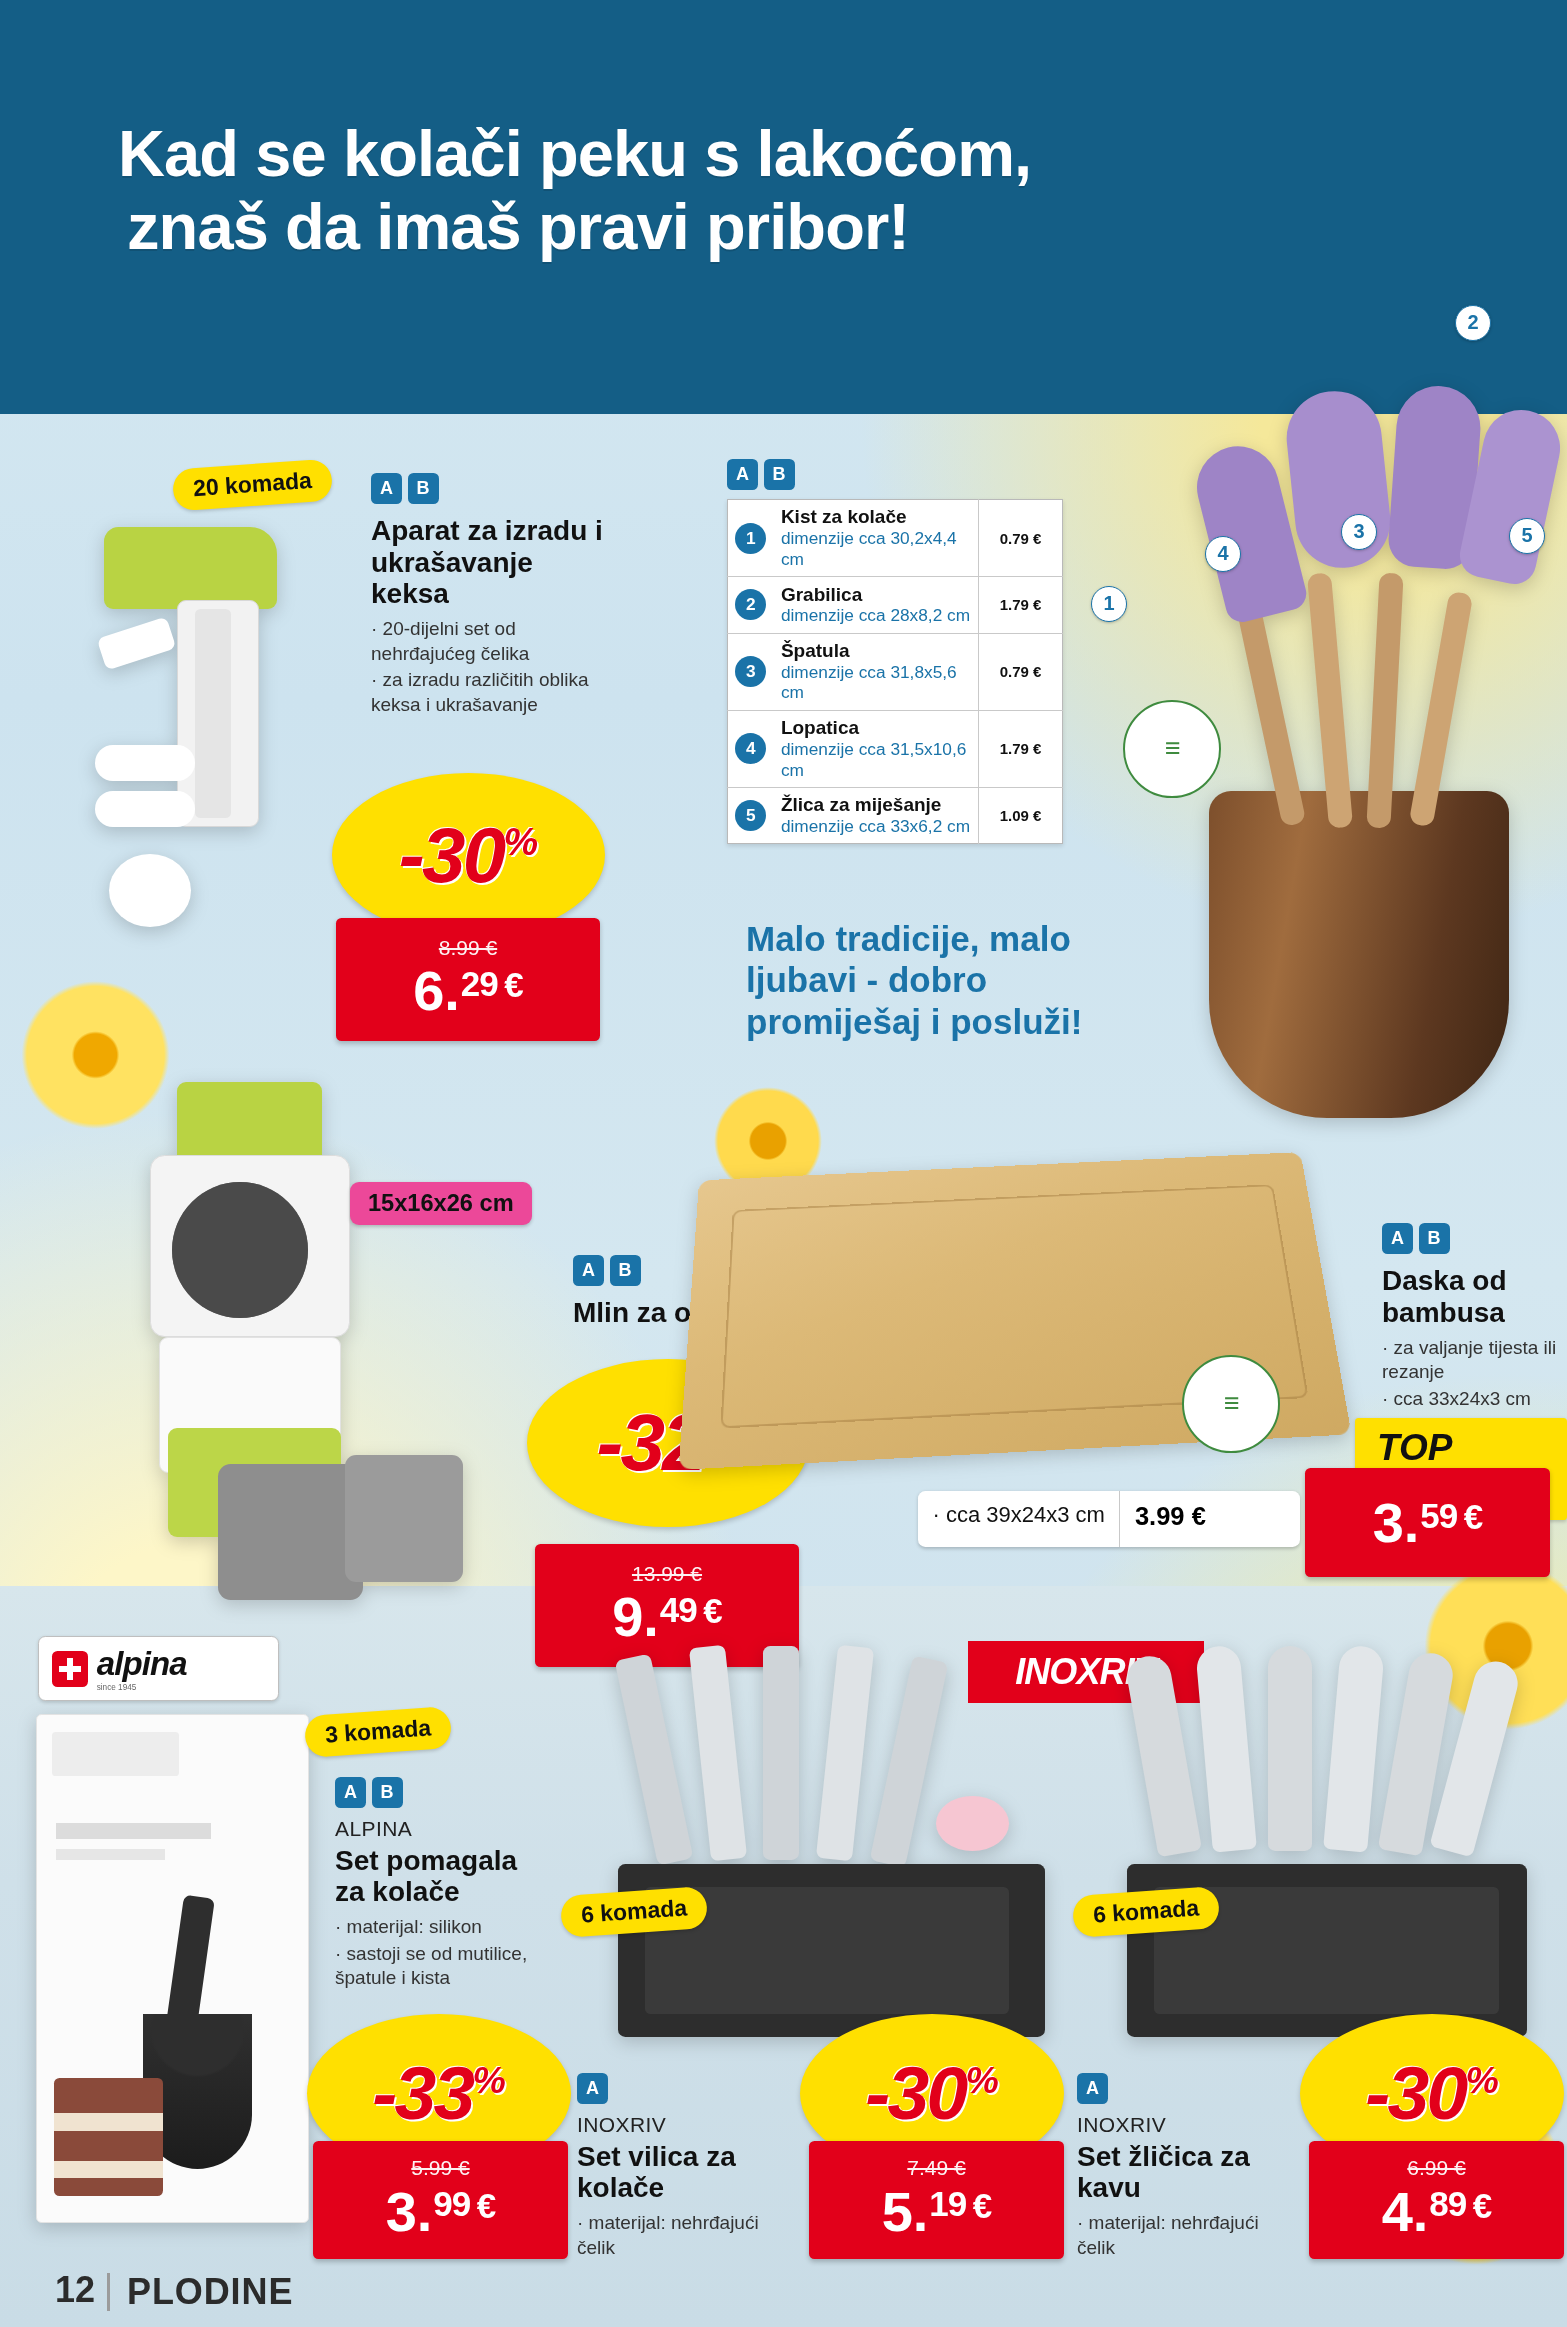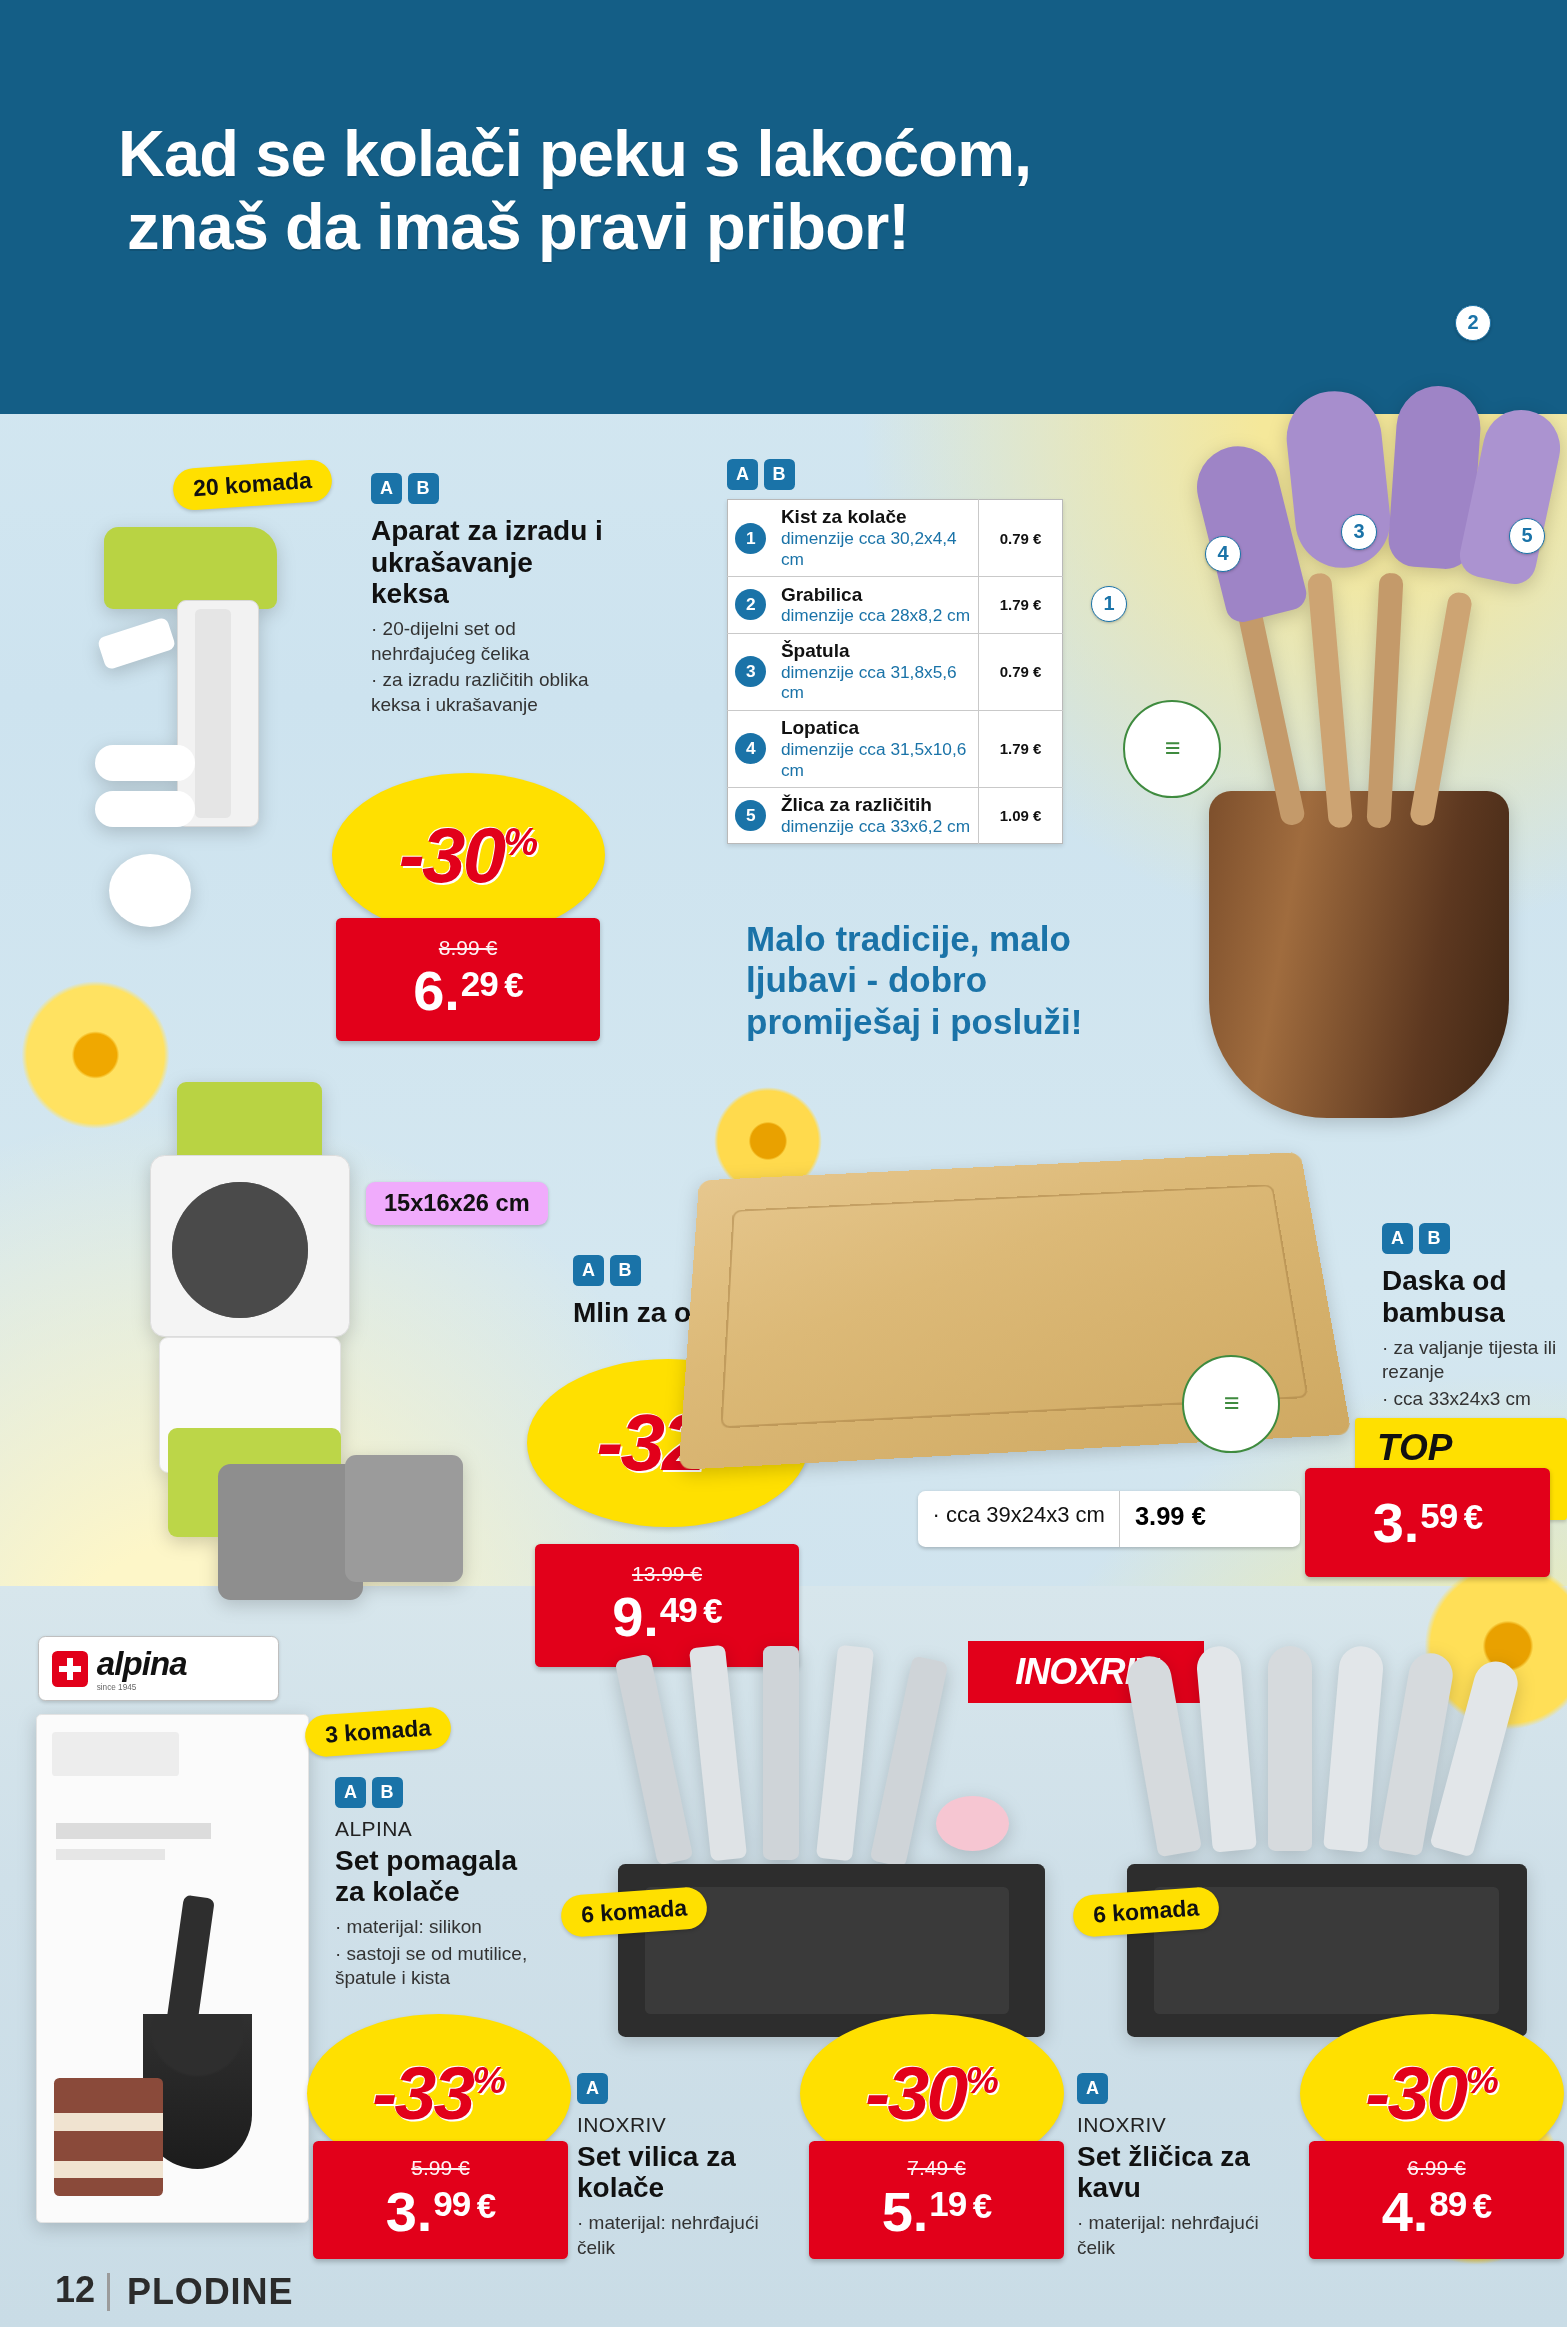--- a/index.html
+++ b/index.html
@@ -100,24 +100,23 @@
   .new-price .eur{ font-size:35px; margin-left:6.4px; position:relative; top:-12.7px; }
 
   
   .pill{
     position:absolute; background:#ffe000; color:#111; font-weight:bold;
     border-radius:23.6px; font-size:23px; padding:7.3px 20px;
     box-shadow:0 1.8px 3.6px rgba(0,0,0,.18);
     transform:rotate(-4deg);
   }
   .white-pill{
-    position:absolute; background:#f0abfc; color:#111; font-weight:bold;
+    position:absolute; background:#ec4899; color:#111; font-weight:bold;
     border-radius:9px; font-size:23.6px; padding:8.2px 18px;
     box-shadow:0 1.8px 3.6px rgba(0,0,0,.2);
-    margin-left:16px;
   }
 
   
   .marker{
     position:absolute; width:36px; height:36px; border-radius:50%;
     background:#fff; border:1.8px solid #1a73a8; color:#1a73a8;
     font-weight:bold; font-size:20px; line-height:33px; text-align:center;
     box-shadow:0 0.9px 2.7px rgba(0,0,0,.25);
   }
 
@@ -298,21 +297,21 @@
         <td class="spec-num"><span class="mk">4</span></td>
         <td>
           <div class="spec-name">Lopatica</div>
           <div class="spec-dim">dimenzije cca 31,5x10,6 cm</div>
         </td>
         <td class="spec-price">1.79 €</td>
       </tr>
       <tr>
         <td class="spec-num"><span class="mk">5</span></td>
         <td>
-          <div class="spec-name">Žlica za različitih</div>
+          <div class="spec-name">Žlica za miješanje</div>
           <div class="spec-dim">dimenzije cca 33x6,2 cm</div>
         </td>
         <td class="spec-price">1.09 €</td>
       </tr>
     </tbody>
   </table>
 </div>
 
 <div class="tagline">Malo tradicije, malo ljubavi - dobro promiješaj i posluži!</div>
 

